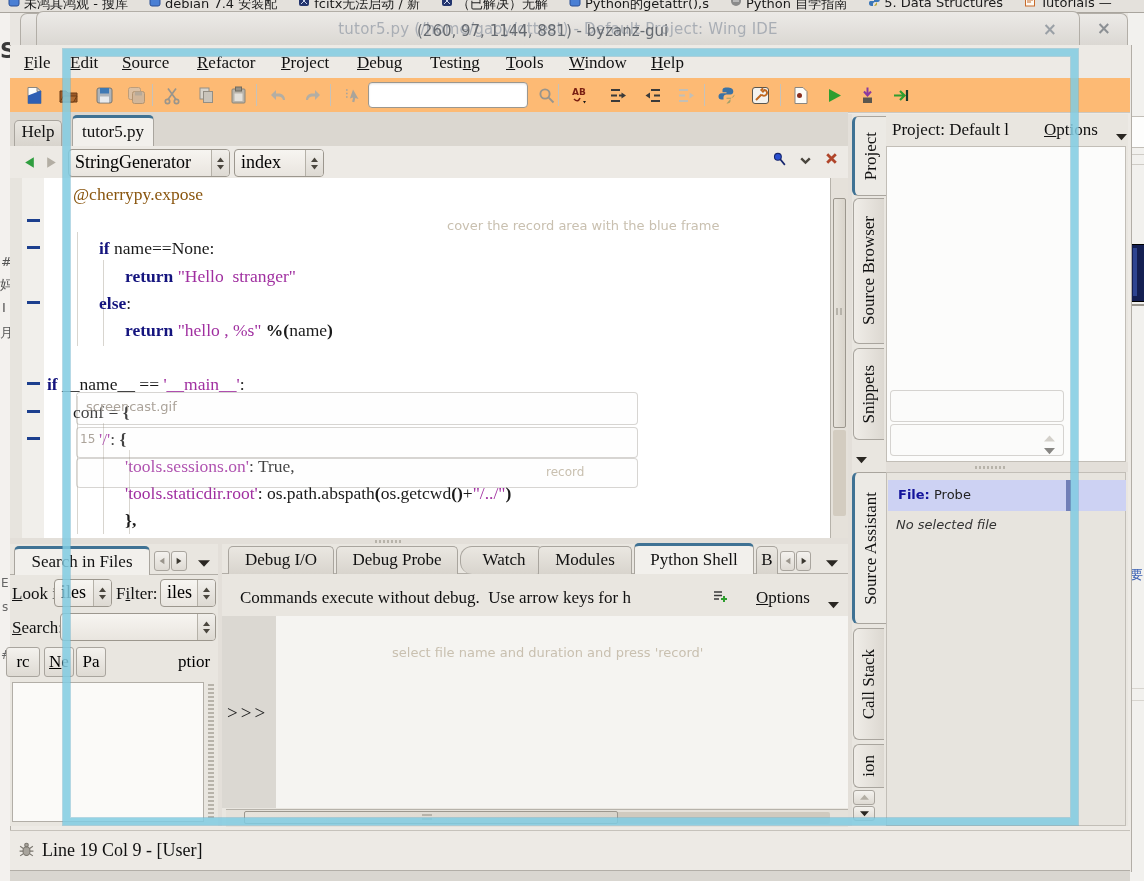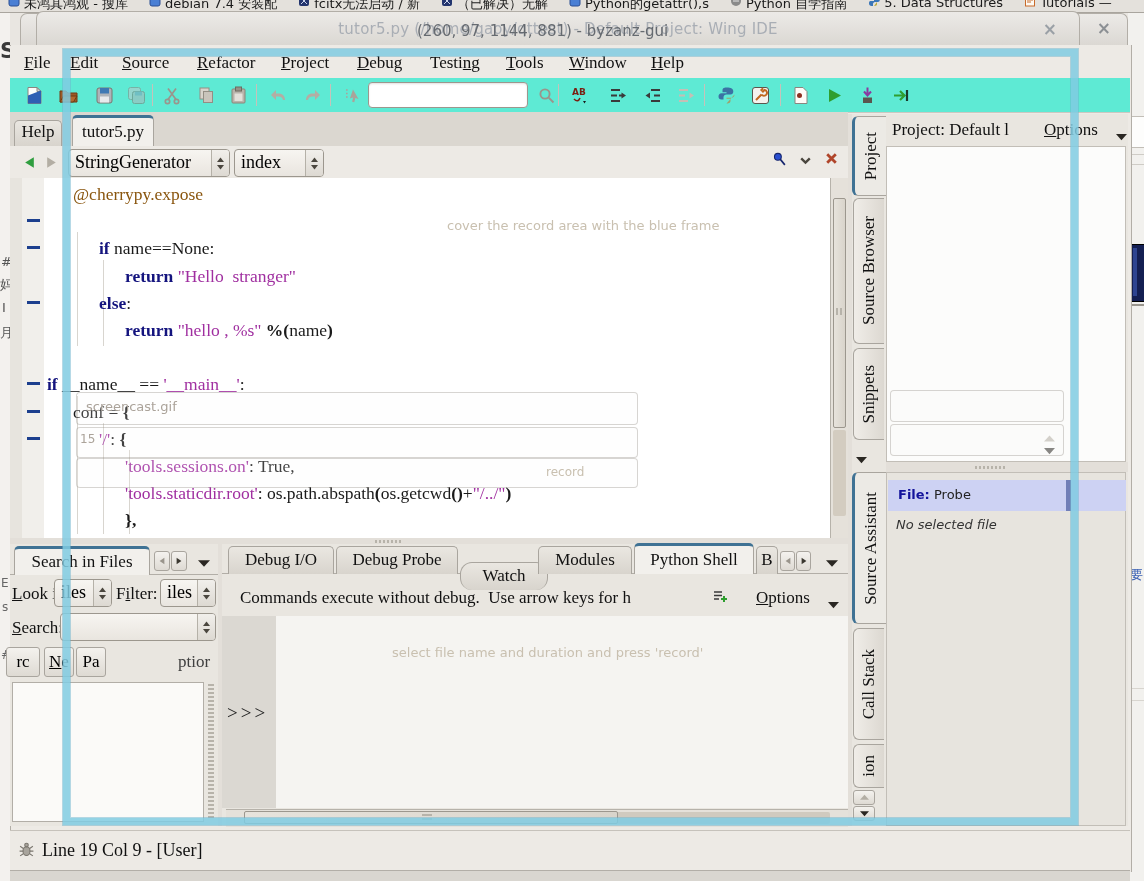--- a/index.html
+++ b/index.html
@@ -162,21 +162,21 @@
       <div class="menu-item abs" style="left: 60px;"><u>E</u>dit</div>
       <div class="menu-item abs" style="left: 112px;"><u>S</u>ource</div>
       <div class="menu-item abs" style="left: 187px;"><u>R</u>efactor</div>
       <div class="menu-item abs" style="left: 271px;"><u>P</u>roject</div>
       <div class="menu-item abs" style="left: 347px;"><u>D</u>ebug</div>
       <div class="menu-item abs" style="left: 420px;">Testi<u>n</u>g</div>
       <div class="menu-item abs" style="left: 496px;"><u>T</u>ools</div>
       <div class="menu-item abs" style="left: 559px;"><u>W</u>indow</div>
       <div class="menu-item abs" style="left: 641px;"><u>H</u>elp</div>
     </div>
-    <div class="abs" style="left: 10px; top: 78px; width: 1120px; height: 34px; background: #5eead4; border-bottom: 1px solid rgb(204, 200, 193);">
+    <div class="abs" style="left: 10px; top: 78px; width: 1120px; height: 34px; background: #fdba74; border-bottom: 1px solid rgb(204, 200, 193);">
       <div class="abs tb-ic" style="left: 10px;">
         <svg viewBox="0 0 19 19" style="width: 19px; height: 19px; display: block;">
           <path d="M3 1.5h9l4 4v12H3z" fill="#fdfdfb" stroke="#8a8680"></path>
           <path d="M12 1.5l4 4h-4z" fill="#cfd4da" stroke="#8a8680"></path>
           <path d="M3 9.5l13-5v13H3z" fill="#2f5fb3"></path>
         </svg>
       </div>
       <div class="abs tb-ic" style="left: 44px;">
         <svg viewBox="0 0 19 19" style="width: 19px; height: 19px; display: block;">
           <path d="M1 5h6l2 2h9v9H1z" fill="#9c5a28" stroke="#6e3d14"></path>
@@ -452,28 +452,28 @@
       <div class="btn">
         <svg viewBox="0 0 9 15" style="width: 9px; height: 15px;">
           <path d="M1 6l3.5-4.5L8 6z" fill="#4a463e"></path>
           <path d="M1 9l3.5 4.5L8 9z" fill="#4a463e"></path>
         </svg>
       </div>
     </div>
     <div class="minibtn abs" style="left: 6px; top: 647px; width: 34px; height: 30px; font-size: 17px; overflow: hidden;">rc</div>
     <div class="minibtn abs" style="left: 44px; top: 647px; width: 30px; height: 30px; font-size: 17px; overflow: hidden;"><u>N</u>e</div>
     <div class="minibtn abs" style="left: 76px; top: 647px; width: 30px; height: 30px; font-size: 17px; overflow: hidden;">Pa</div>
-    <div class="abs" style="left: 178px; top: 652px; font-size: 17px; color: #404040;">ptior</div>
+    <div class="abs" style="left: 178px; top: 652px; font-size: 17px; color: #000000;">ptior</div>
     <div class="abs" style="left: 12px; top: 682px; width: 192px; height: 140px; background: rgb(251, 250, 248); border: 1px solid rgb(178, 174, 167); box-sizing: border-box;"></div>
     <div class="dottedv abs" style="left: 208px; top: 684px; width: 6px; height: 136px;"></div>
     <div class="abs" style="left: 218px; top: 544px; width: 4px; height: 282px; background: rgb(227, 223, 217);"></div>
     <div class="abs" style="left: 222px; top: 544px; width: 626px; height: 282px; background: rgb(233, 230, 224);"></div>
     <div class="tab abs" style="left: 228px; width: 106px; top: 546px; height: 28px; line-height: 25px; overflow: hidden; z-index: 2;">Debug I/O</div>
     <div class="tab abs" style="left: 336px; width: 122px; top: 546px; height: 28px; line-height: 25px; overflow: hidden; z-index: 2;">Debug Probe</div>
-    <div class="tab abs" style="left: 460px; width: 88px; top: 562px; height: 28px; line-height: 25px; overflow: hidden; z-index: 2; border-radius: 12px;">Watch</div>
+    <div class="tab abs" style="left: 460px; width: 88px; top: 546px; height: 28px; line-height: 25px; overflow: hidden; z-index: 2; border-radius: 12px;">Watch</div>
     <div class="tab abs" style="left: 538px; width: 94px; top: 546px; height: 28px; line-height: 25px; overflow: hidden; z-index: 2;">Modules</div>
     <div class="tab active abs" style="left: 634px; width: 120px; top: 543px; height: 31px; line-height: 27px; overflow: hidden; z-index: 2;">Python Shell</div>
     <div class="tab abs" style="left: 756px; width: 22px; top: 546px; height: 28px; line-height: 25px; overflow: hidden; z-index: 2;">B</div>
     <div class="abs" style="left: 222px; top: 573px; width: 626px; height: 1px; background: rgb(178, 174, 167);"></div>
     <div class="minibtn abs" style="left: 780px; top: 551px; width: 15px; height: 20px;">
       <div class="abs" style="">
         <svg viewBox="0 0 8 10" style="width: 8px; height: 8px; display: block;">
           <path d="M7 1L1 5l6 4z" fill="#9a958c"></path>
         </svg>
       </div>

